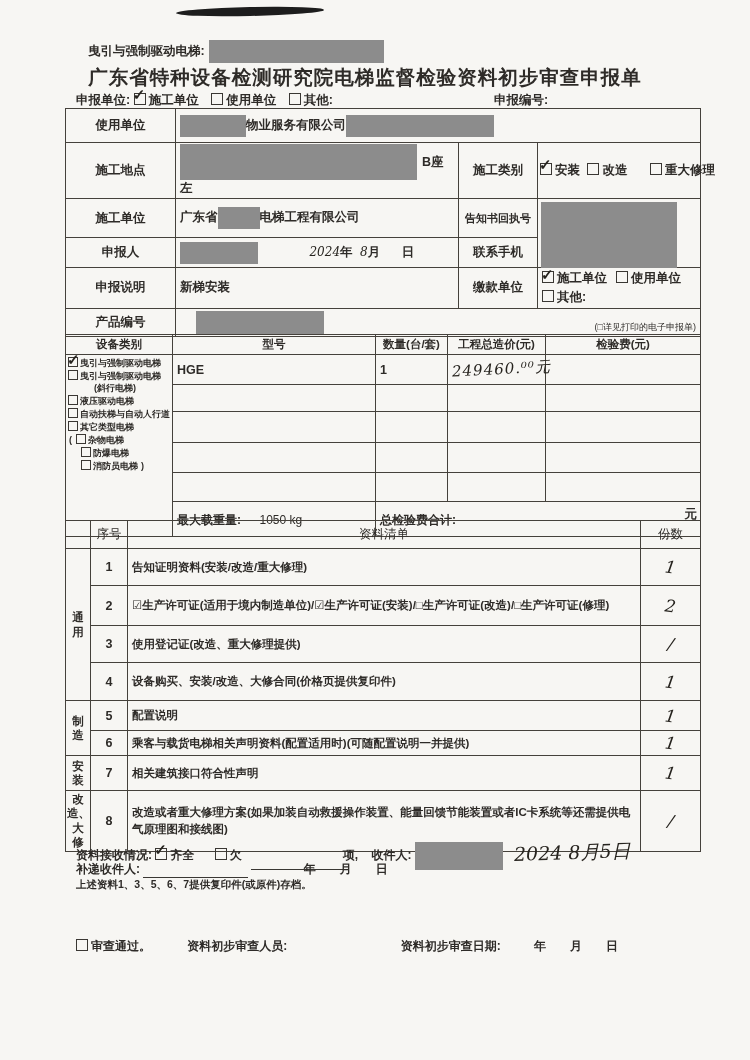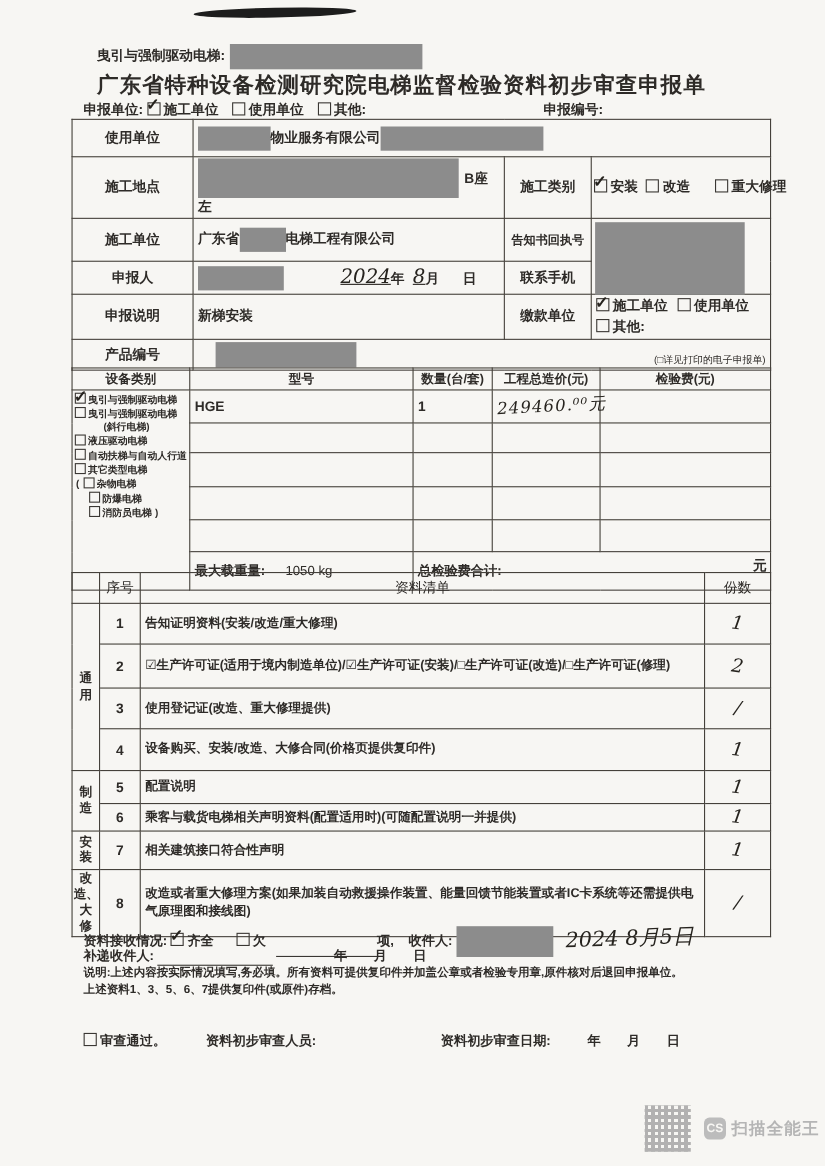--- a/index.html
+++ b/index.html
@@ -36,21 +36,21 @@
   .cat{font-size:9px;font-weight:bold;line-height:1.45;white-space:nowrap;}
   .cat.ind{margin-left:13px;}
   .cat-sub{font-size:9px;font-weight:bold;margin-left:26px;line-height:1.3;}
   .chk th{font-weight:normal;font-size:12.5px;text-align:center;}
   .chk .grp{font-weight:bold;font-size:11.5px;text-align:center;padding:1px 1px;line-height:1.25;}
   .chk .seq{text-align:center;font-weight:bold;font-size:12.5px;}
   .chk .nm{font-size:11.5px;font-weight:bold;line-height:1.45;}
   .chk .cnt{text-align:center;}
   
   .hand{font-family:"DejaVu Serif",serif;font-style:italic;color:#26231e;font-weight:normal;}
-  .hand.num{font-size:18px;text-decoration:underline;}
+  .hand.num{font-size:12px;}
   .price{font-size:15px;transform:rotate(-3deg);display:inline-block;letter-spacing:1px;}
   .cnt .hand{font-size:17px;display:inline-block;transform:rotate(8deg);}
   .rel{position:relative;}
   .pnote{position:absolute;right:4px;bottom:2px;font-size:9px;font-weight:normal;white-space:nowrap;}
   .unit-right{position:absolute;right:3px;top:4px;font-weight:bold;font-size:12.5px;}
   .site-bar{width:237px;height:36px;vertical-align:middle;}
   .site-text{font-weight:bold;font-size:12.5px;margin-left:5px;vertical-align:middle;}
   .big-block{position:absolute;left:3px;top:3px;width:136px;height:66px;background:#8c8c8c;z-index:2;}
   .uline{display:inline-block;border-bottom:1.5px solid #3a3733;height:13px;vertical-align:bottom;}
   .line{position:absolute;font-size:12px;font-weight:bold;white-space:nowrap;}
@@ -287,30 +287,24 @@
     <span class="hand" style="font-size:19px;margin-left:8px;display:inline-block;transform:rotate(-2deg)">2024 8月5日</span>
   </div>
 
   <div class="line" style="left:76px;top:861px">
     <span>补递收件人:</span>
     <span class="uline" style="width:105px"></span>
     <span style="margin-left:52px">年　　月　　日</span>
   </div>
 
   <div class="notes">
-    <div>说明:上述内容按实际情况填写,务必填。所有资料可提供复印件并加盖公章或者检验专用章,原件核对后退回申报单位。</div>
     <div>上述资料1、3、5、6、7提供复印件(或原件)存档。</div>
   </div>
 
   <div class="line" style="left:76px;top:938px">
     <span class="opt"><span class="cb"></span><span>审查通过。</span></span>
     <span style="margin-left:24px">资料初步审查人员:</span>
     <span style="margin-left:110px">资料初步审查日期:</span>
     <span style="margin-left:30px">年　　月　　日</span>
   </div>
 
-  <div class="wm">
-    <div class="qr"></div>
-    <span class="cslogo">CS</span>
-    <span class="brand">扫描全能王</span>
-  </div>
 
 </div>
 
 </body></html>

